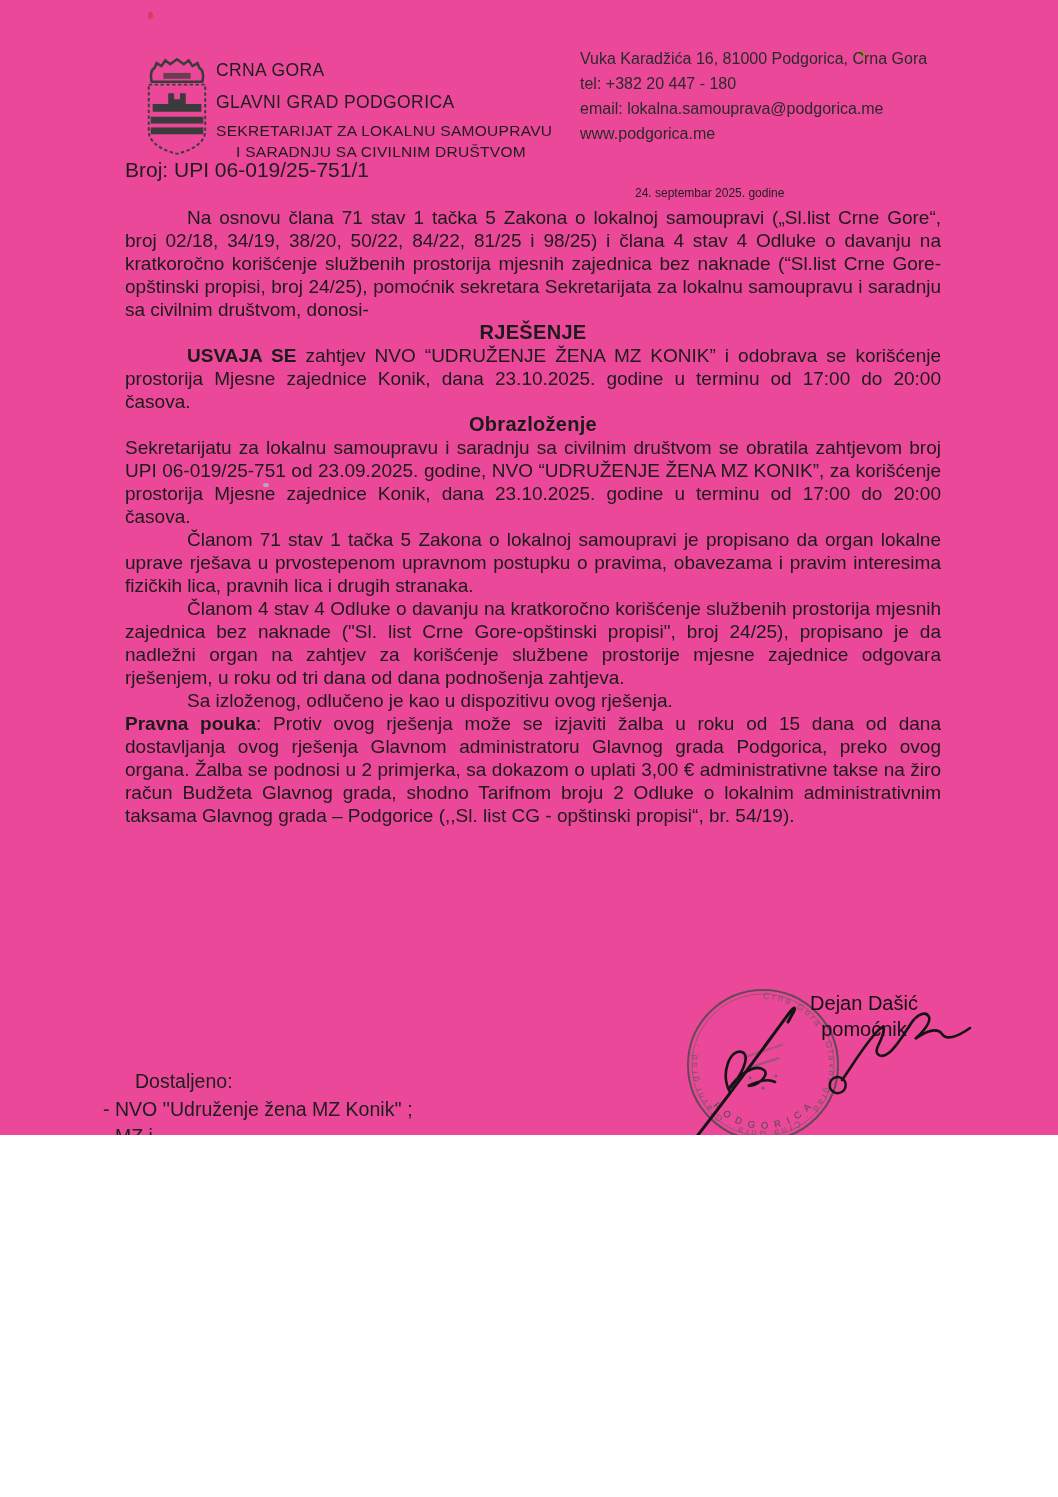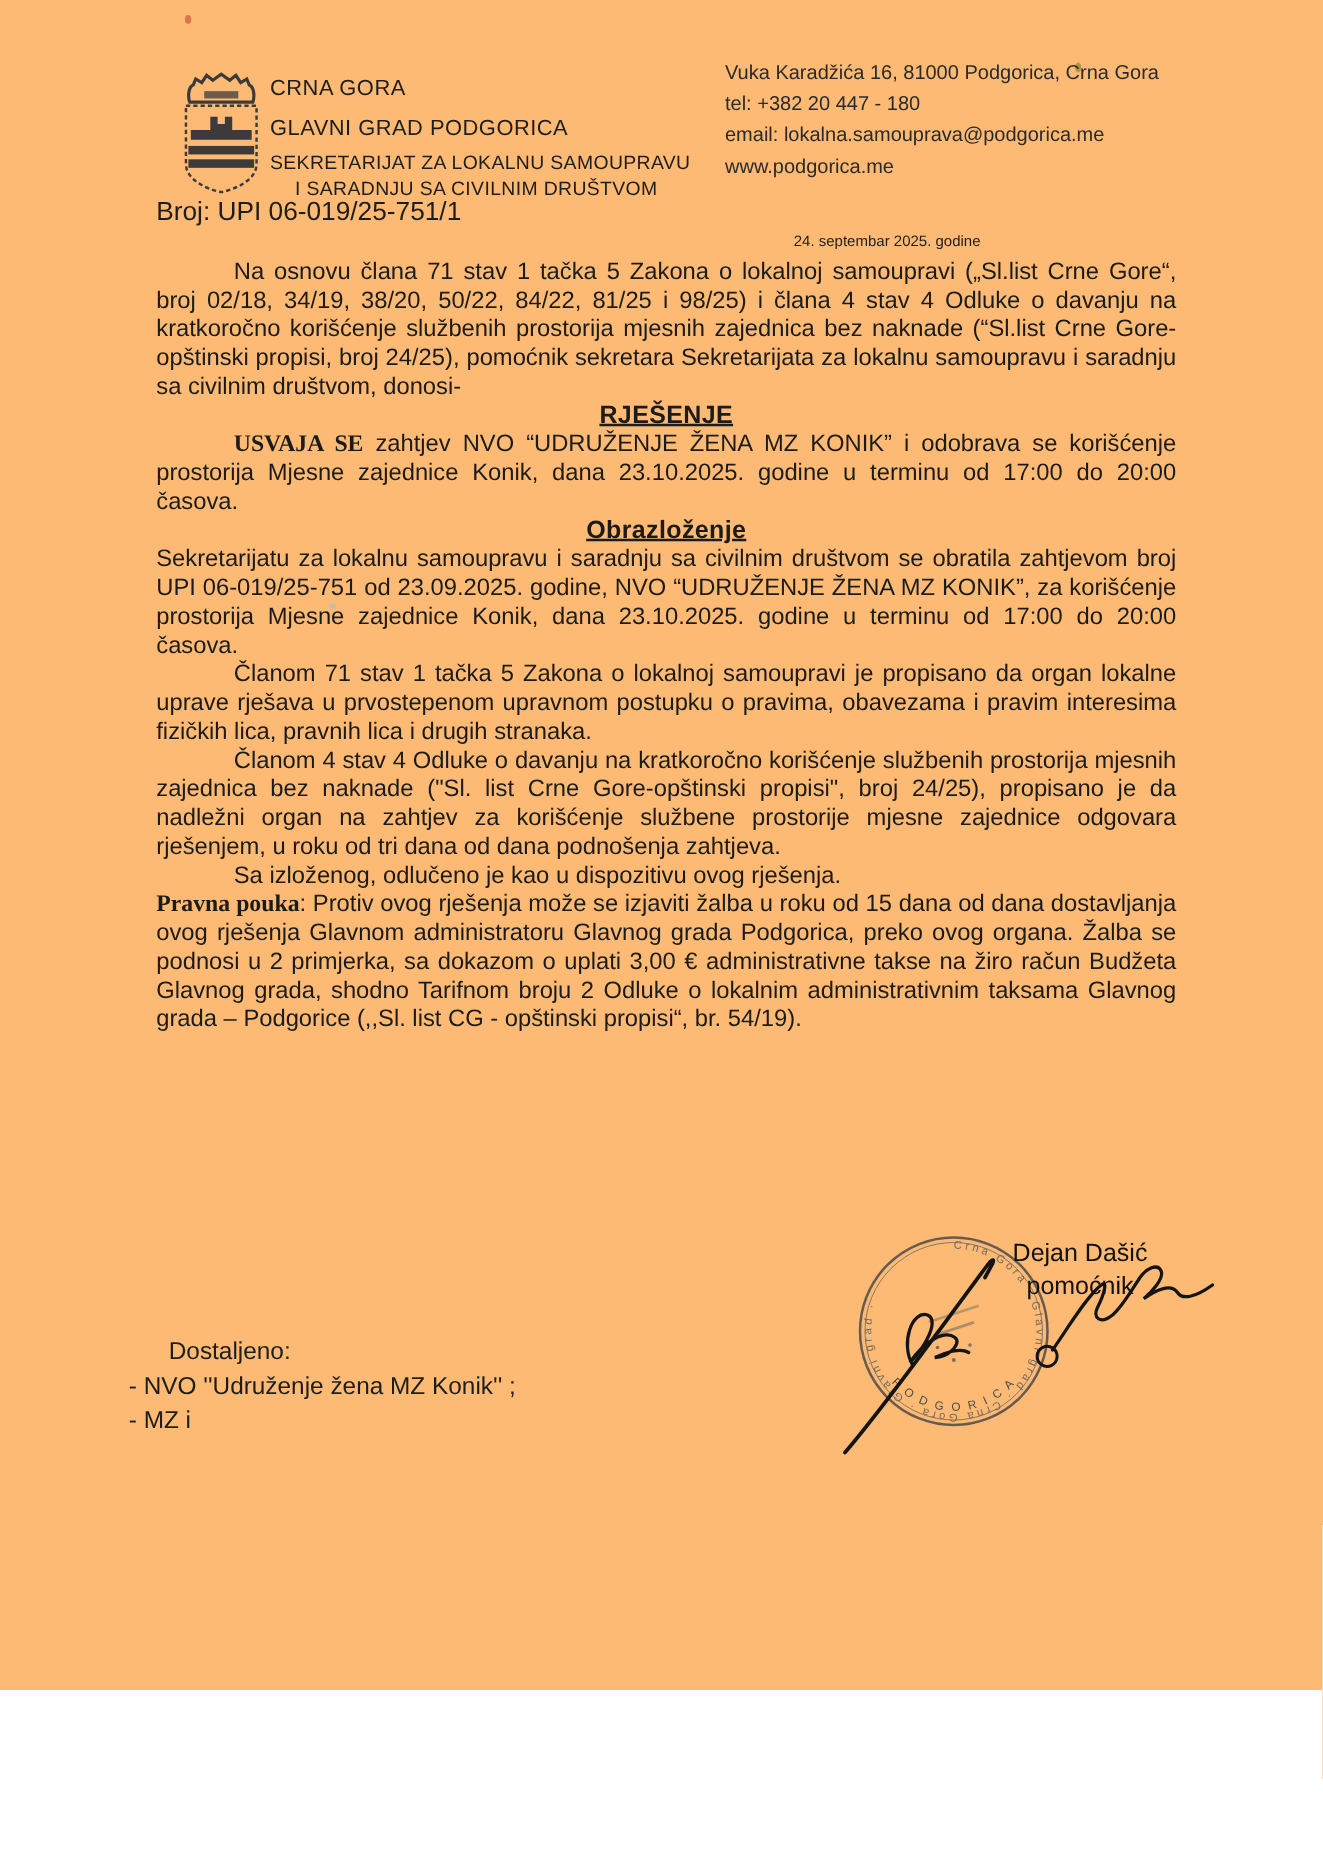--- a/index.html
+++ b/index.html
@@ -1,48 +1,48 @@
 <!DOCTYPE html>
 <html><head>
 <meta charset="utf-8">
 <style>
   * { margin:0; padding:0; box-sizing:border-box; }
   html,body { background:#ffffff; }
   .page {
     position:relative;
-    width:1058px; height:1352px;
-    background:#fdba74;
+    width:1058px; height:1135px;
+    background:#ec4899;
     font-family:"Liberation Sans", sans-serif;
     color:#1d1d1d;
     overflow:hidden;
   }
   
   .coat { position:absolute; left:140px; top:55px; width:74px; height:104px; }
   .org  { position:absolute; left:216px; top:60px; }
   .org .l1 { font-size:17.5px; letter-spacing:.4px; margin-bottom:11px; }
   .org .l2 { font-size:17.5px; letter-spacing:.4px; margin-bottom:9px; }
   .org .l3 { font-size:15.5px; letter-spacing:.3px; margin-bottom:3px; }
   .org .l4 { font-size:15.5px; letter-spacing:.3px;margin-left:20px; }
   .contact { position:absolute; left:580px; top:46px; font-size:16px; line-height:25px; color:#2a2a2a; }
   .refrow  { position:absolute; left:125px; top:158px; width:815px; font-size:21px; }
   .refnum  { position:absolute; left:0; top:0; }
   .refdate { position:absolute; left:510px; top:2px; font-size:12px;margin-top:26px; }
   
   .body { position:absolute; left:125px; top:206px; width:816px;
           font-size:19px; line-height:23px; text-align:justify; color:#1b1b1b; }
   .body p { margin:0; }
   .indent { text-indent:62px; }
-  .h-center { text-align:center; font-weight:bold; font-size:20px; letter-spacing:.3px;text-decoration:underline; }
+  .h-center { text-align:center; font-weight:bold; font-size:20px; letter-spacing:.3px; }
   .mt-title { margin-top:36px; }
   .mt-dec   { margin-top:19px; }
   .mt-obra  { margin-top:22px; }
   .mt-p1    { margin-top:20px; }
   .mt-p4    { margin-top:28px; }
   .mt-legal { margin-top:19px; }
-  .b { font-weight:bold;font-family:Liberation Serif, serif; }
+  .b { font-weight:bold; }
   
   .stampwrap { position:absolute; left:638px; top:970px; width:340px; height:200px; }
   .signname  { position:absolute; left:784px; top:990px; width:160px; text-align:center;
                font-size:20px; line-height:26px; color:#111; }
   
   .dist { position:absolute; left:103px; top:1068px; font-size:19.5px; line-height:27.5px; }
   .dist .lbl { padding-left:32px; }
   
   .speck { position:absolute; border-radius:50%; }
   .sp1 { left:148px; top:12px;  width:5px; height:7px;  background:#c0392b; opacity:.55; }

